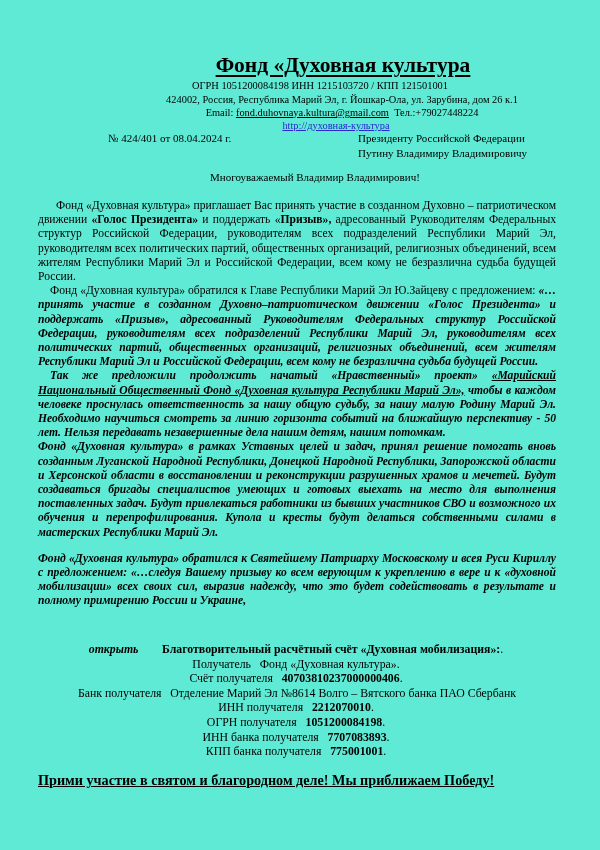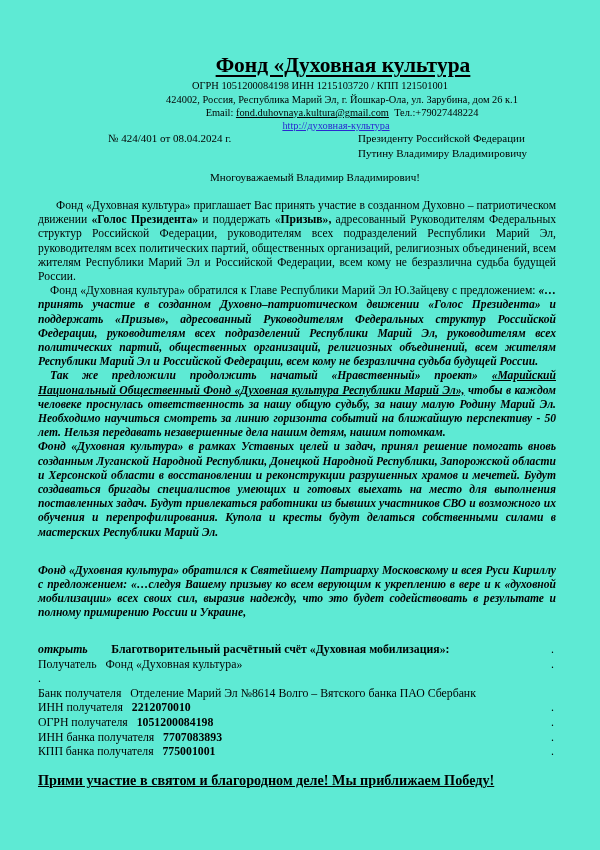--- a/index.html
+++ b/index.html
@@ -13,21 +13,21 @@
   .link { color:#2a2ad0; text-decoration:underline; }
   .meta { font-size:11px; line-height:15px; }
   .body { position:absolute; left:38px; width:518px; font-size:11.6px; line-height:14.2px;
           text-align:justify; }
   .body p { margin:0; }
   .ind { text-indent:18px; }
   .ind2 { text-indent:12px; }
   .bi { font-weight:bold; font-style:italic;margin-top:41px; }
   .b { font-weight:bold; }
   .u { text-decoration:underline;margin-top:15px; }
-  .row { display:flex; justify-content:space-between; white-space:nowrap; }
+  .row { display:flex; justify-content:center; white-space:nowrap; }
   .row .dot { padding-right:2px; }
   .req { position:absolute; left:38px; width:518px; font-size:11.8px; line-height:14.6px; }
   .final { position:absolute; left:38px; width:520px; text-align:left; top:772px;
            font-size:14.2px; font-weight:bold; text-decoration:underline; white-space:nowrap; }
 </style>
 </head>
 <body>
 
 <div class="page">
 
@@ -51,34 +51,35 @@
     <p class="ind">
       <span>Фонд «Духовная культура» приглашает Вас принять участие в созданном Духовно – патриотическом движении </span><span class="b">«Голос Президента»</span><span> и поддержать «</span><span class="b">Призыв»,</span><span> адресованный Руководителям Федеральных структур Российской Федерации, руководителям всех подразделений Республики Марий Эл, руководителям всех политических партий, общественных организаций, религиозных объединений, всем жителям Республики Марий Эл и Российской Федерации, всем кому не безразлична судьба будущей России.</span>
     </p>
     <p class="ind2">
       <span>Фонд «Духовная культура» обратился к Главе Республики Марий Эл Ю.Зайцеву с предложением: </span><span class="bi">«…принять участие в созданном Духовно–патриотическом движении «Голос Президента» и поддержать «Призыв», адресованный Руководителям Федеральных структур Российской Федерации, руководителям всех подразделений Республики Марий Эл, руководителям всех политических партий, общественных организаций, религиозных объединений, всем жителям Республики Марий Эл и Российской Федерации, всем кому не безразлична судьба будущей России.</span>
     </p>
     <p class="bi ind2">
       <span>Так же предложили продолжить начатый «Нравственный» проект» </span><span class="u">«Марийский Национальный Общественный Фонд «Духовная культура Республики Марий Эл»,</span><span> чтобы в каждом человеке проснулась ответственность за нашу общую судьбу, за нашу малую Родину Марий Эл. Необходимо научиться смотреть за линию горизонта событий на ближайшую перспективу - 50 лет. Нельзя передавать незавершенные дела нашим детям, нашим потомкам.</span>
     </p>
     <p class="bi">Фонд «Духовная культура» в рамках Уставных целей и задач, принял решение помогать вновь созданным Луганской Народной Республики, Донецкой Народной Республики, Запорожской области и Херсонской области в восстановлении и реконструкции разрушенных храмов и мечетей. Будут создаваться бригады специалистов умеющих и готовых выехать на место для выполнения поставленных задач. Будут привлекаться работники из бывших участников СВО и возможного их обучения и перепрофилирования. Купола и кресты будут делаться собственными силами в мастерских Республики Марий Эл.</p>
-    <p class="bi" style="margin-top:24px;">Фонд «Духовная культура» обратился к Святейшему Патриарху Московскому и всея Руси Кириллу с предложением: «…следуя Вашему призыву ко всем верующим к укреплению в вере и к «духовной мобилизации» всех своих сил, выразив надежду, что это будет содействовать в результате и полному примирению России и Украине,</p>
+    <p class="bi" style="margin-top:12px;">Фонд «Духовная культура» обратился к Святейшему Патриарху Московскому и всея Руси Кириллу с предложением: «…следуя Вашему призыву ко всем верующим к укреплению в вере и к «духовной мобилизации» всех своих сил, выразив надежду, что это будет содействовать в результате и полному примирению России и Украине,</p>
   </div>
 
   <div class="req" style="top:642px;">
     <div class="row">
       <span><span class="bi">открыть</span>&nbsp;&nbsp;&nbsp;&nbsp;&nbsp;&nbsp;&nbsp;&nbsp;<span class="b">Благотворительный расчётный счёт «Духовная мобилизация»:</span></span>
       <span class="dot">.</span>
     </div>
     <div id="req-rows">
         <div class="row">
           <span><span>Получатель</span>&nbsp;&nbsp;&nbsp;<span>Фонд «Духовная культура»</span></span>
           <span class="dot">.</span>
         </div>
         <div class="row">
+          <span><span>Счёт получателя</span>&nbsp;&nbsp;&nbsp;<span class="b">40703810237000000406</span></span>
           <span class="dot">.</span>
         </div>
         <div class="row">
           <span><span>Банк получателя</span>&nbsp;&nbsp;&nbsp;<span>Отделение Марий Эл №8614 Волго – Вятского банка ПАО Сбербанк</span></span>
         </div>
         <div class="row">
           <span><span>ИНН получателя</span>&nbsp;&nbsp;&nbsp;<span class="b">2212070010</span></span>
           <span class="dot">.</span>
         </div>
         <div class="row">

